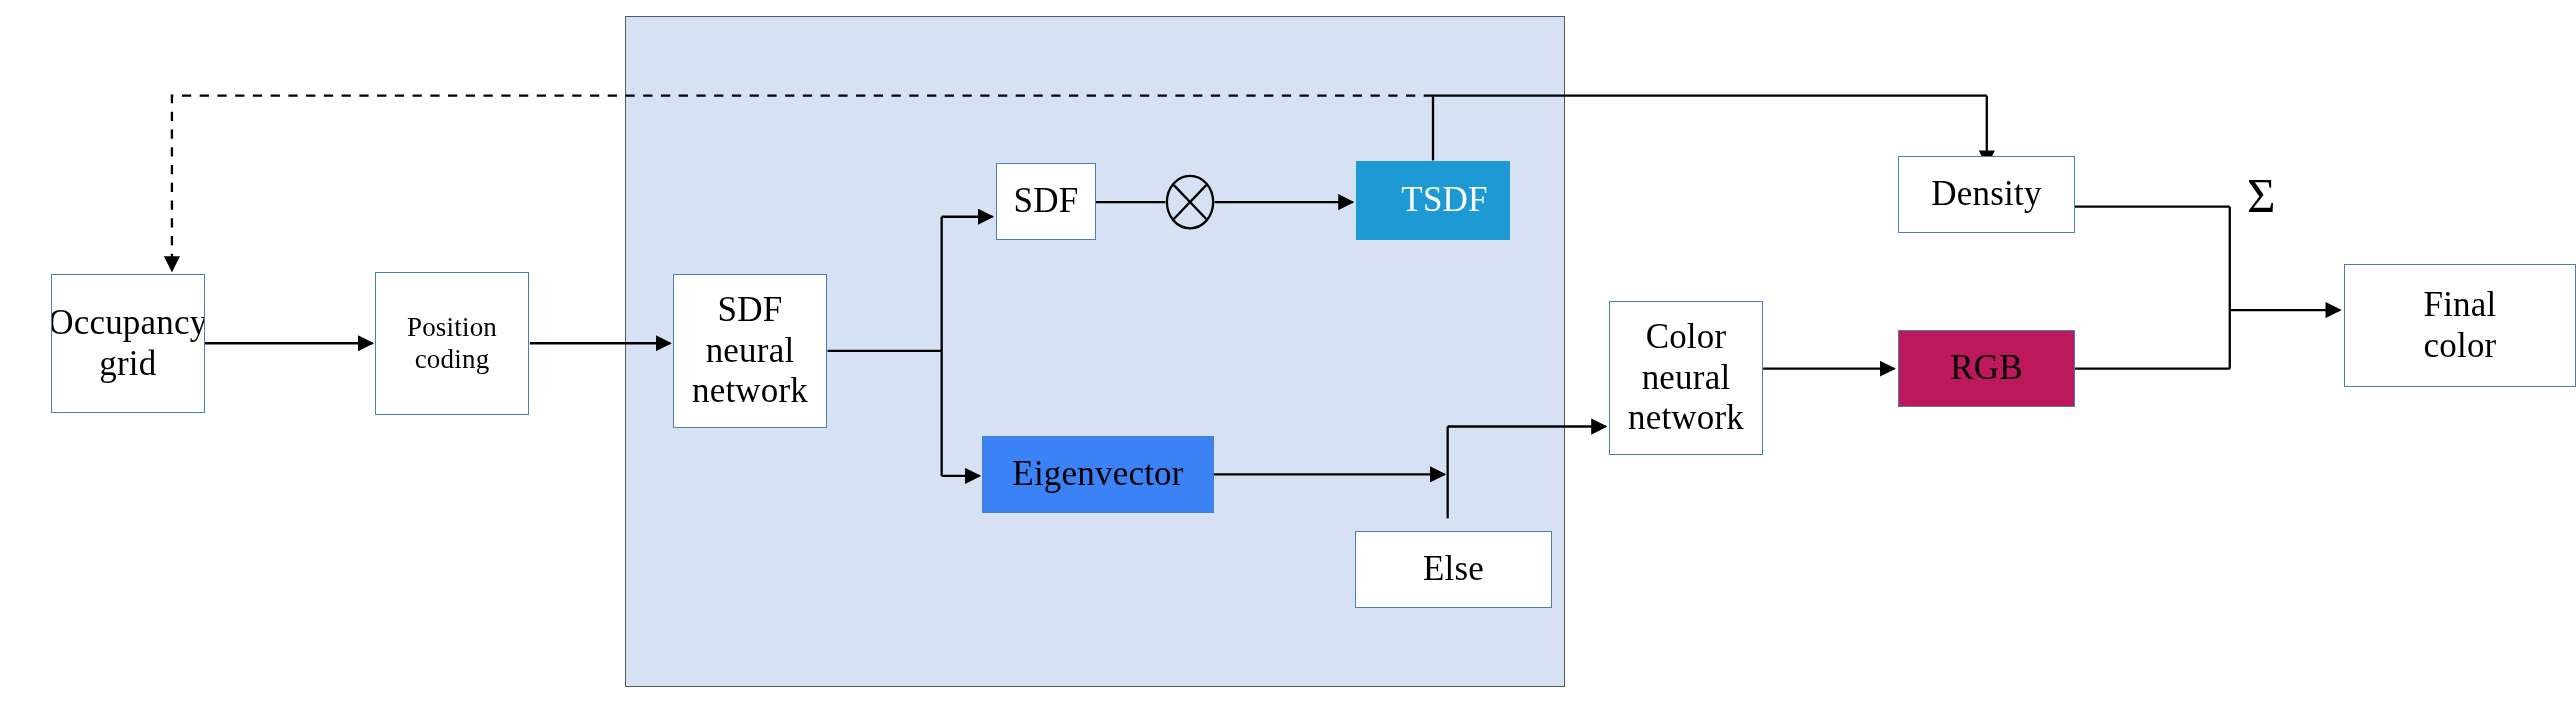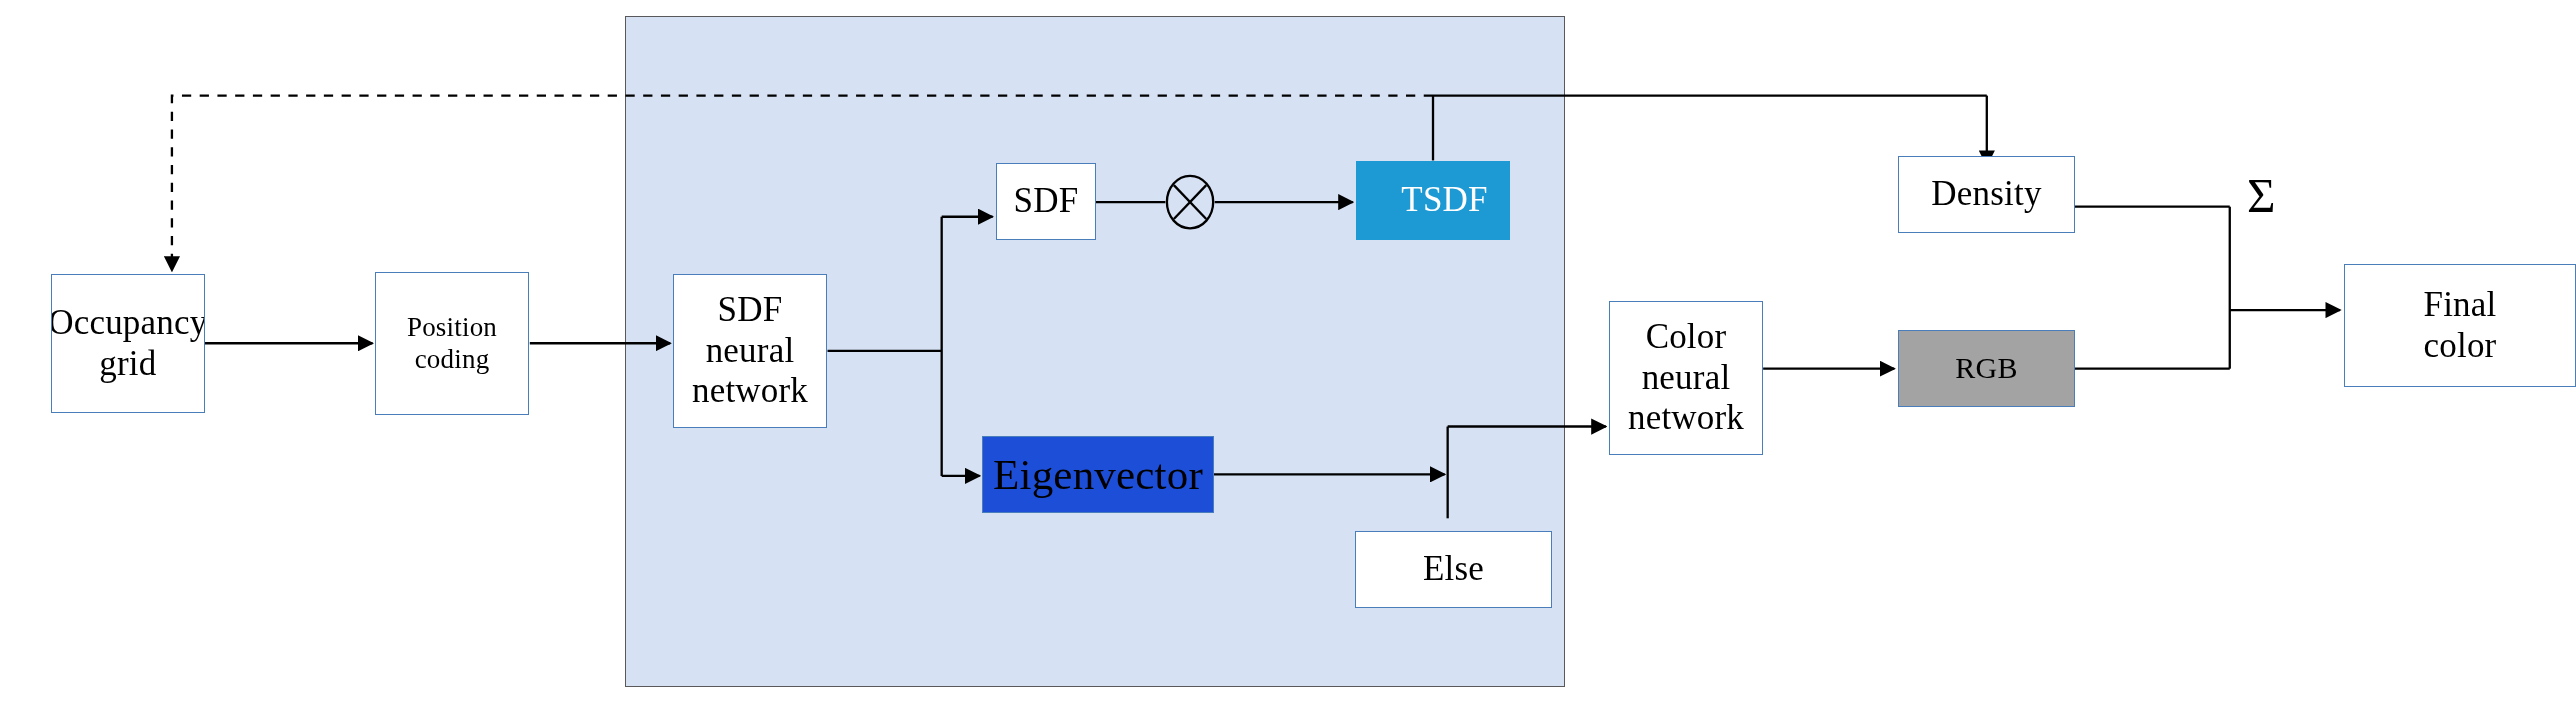--- a/index.html
+++ b/index.html
@@ -126,33 +126,33 @@
       </div>
       <div class="node" style="left: 673px; top: 274px; width: 154px; height: 154px; font-size: 35px; background: rgb(255, 255, 255); border-color: rgb(74, 126, 187);">
         <span class="label">SDF<br>neural<br>network</span>
       </div>
       <div class="node" style="left: 996px; top: 163px; width: 100px; height: 77px; font-size: 35px; background: rgb(255, 255, 255); border-color: rgb(74, 126, 187);">
         <span class="label">SDF</span>
       </div>
       <div class="node accent" style="left: 1356px; top: 161px; width: 154px; height: 79px; font-size: 35px; background: rgb(29, 154, 212); border-color: rgb(29, 154, 212); color: rgb(255, 255, 255);">
         <span class="label">TSDF</span>
       </div>
-      <div class="node" style="left: 982px; top: 436px; width: 232px; height: 77px; font-size: 43px; background: #1d4ed8; border-color: rgb(74, 126, 187);">
+      <div class="node" style="left: 982px; top: 436px; width: 232px; height: 77px; font-size: 35px; background: #3b82f6; border-color: rgb(74, 126, 187);">
         <span class="label">Eigenvector</span>
       </div>
       <div class="node" style="left: 1355px; top: 519px; width: 197px; height: 77px; font-size: 35px; background: rgb(255, 255, 255); border-color: rgb(74, 126, 187); margin-top: 12px;">
         <span class="label">Else</span>
       </div>
       <div class="node" style="left: 1609px; top: 301px; width: 154px; height: 154px; font-size: 35px; background: rgb(255, 255, 255); border-color: rgb(74, 126, 187);">
         <span class="label">Color<br>neural<br>network</span>
       </div>
       <div class="node" style="left: 1898px; top: 156px; width: 177px; height: 77px; font-size: 35px; background: rgb(255, 255, 255); border-color: rgb(74, 126, 187);">
         <span class="label">Density</span>
       </div>
-      <div class="node" style="left: 1898px; top: 330px; width: 177px; height: 77px; font-size: 30px; background: #a3a3a3; border-color: rgb(74, 126, 187);">
+      <div class="node" style="left: 1898px; top: 330px; width: 177px; height: 77px; font-size: 35px; background: #be185d; border-color: rgb(74, 126, 187);">
         <span class="label">RGB</span>
       </div>
       <div class="node" style="left: 2344px; top: 264px; width: 232px; height: 123px; font-size: 35px; background: rgb(255, 255, 255); border-color: rgb(74, 126, 187);">
         <span class="label">Final<br>color</span>
       </div>
     </div>
 
 </div>
 
 

